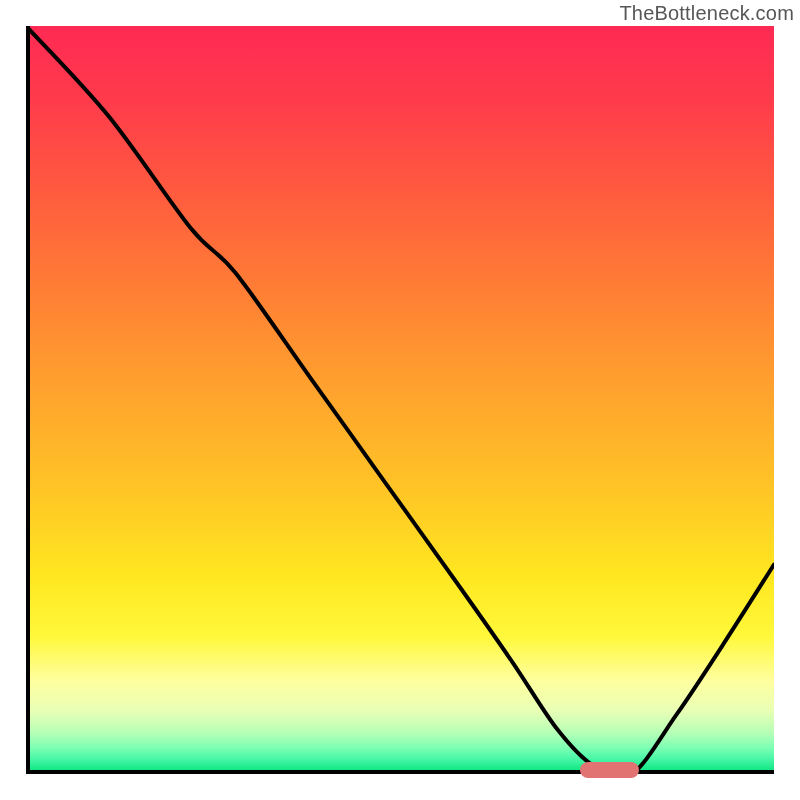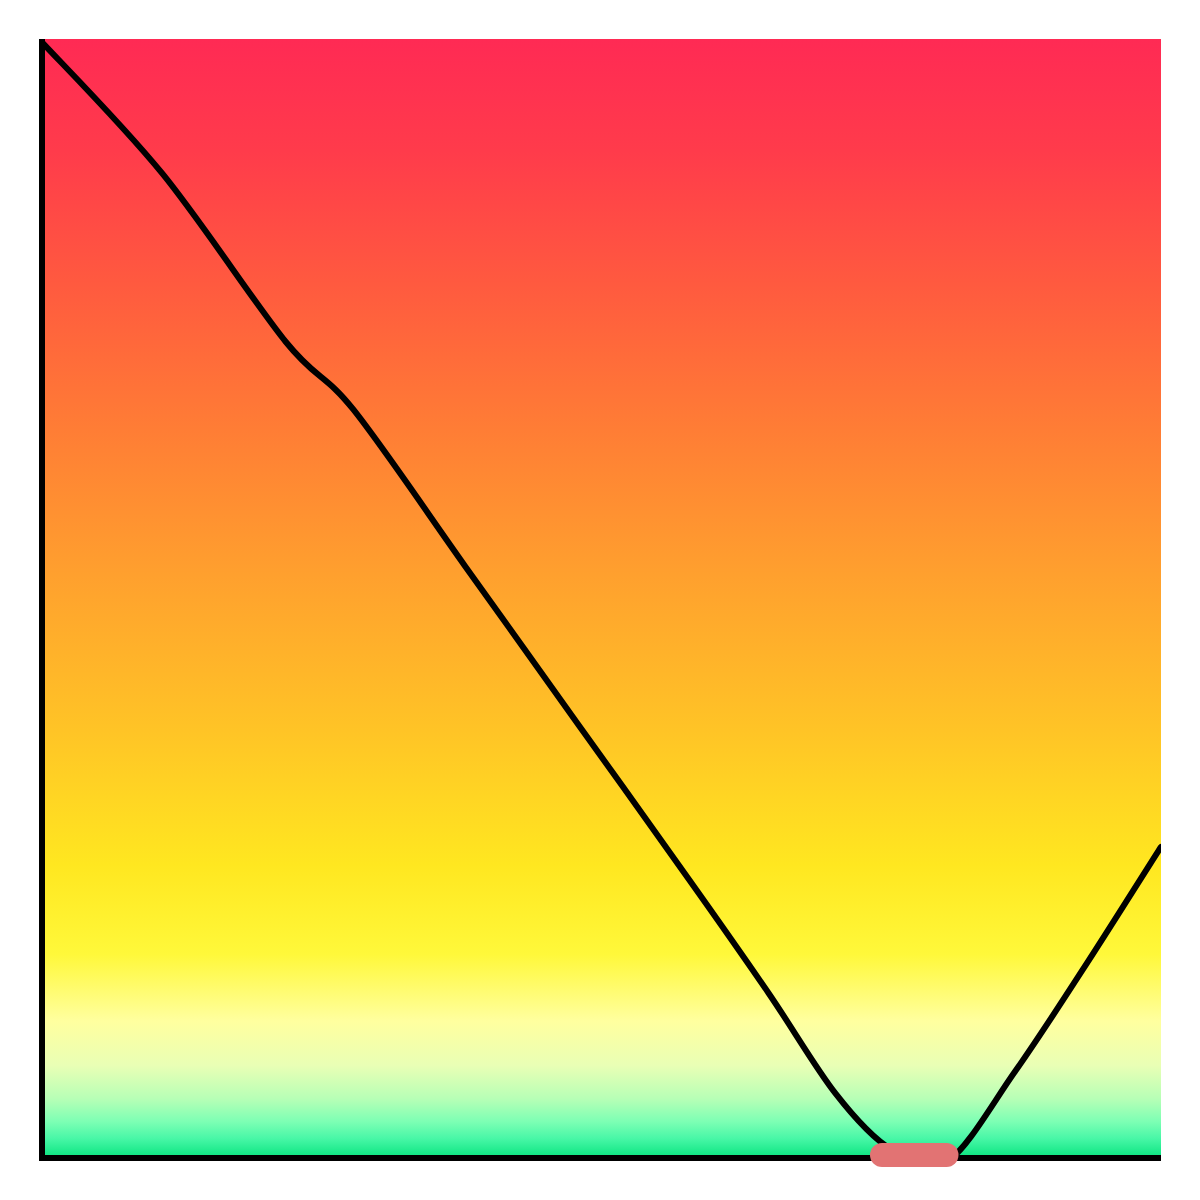--- a/index.html
+++ b/index.html
@@ -70,14 +70,15 @@
 <div class="container">
 
   <div class="plot-area"></div>
 
   <svg class="curve-svg" viewBox="0 0 748 748" preserveAspectRatio="none">
     <path d="M 0.0 0.0 C 13.2 14.4, 56.0 57.4, 82.3 89.8 C 108.6 122.1, 144.2 176.8, 164.6 202.0 C 184.9 227.1, 190.3 222.9, 209.4 246.8 C 228.6 270.8, 260.3 318.0, 284.2 351.6 C 308.2 385.1, 335.1 422.8, 359.0 456.3 C 383.0 489.8, 413.5 532.3, 433.8 561.0 C 454.2 589.7, 470.6 613.1, 486.2 635.8 C 501.8 658.5, 517.9 686.4, 531.1 703.1 C 544.2 719.9, 556.5 733.3, 568.5 740.5 C 580.4 747.7, 592.7 756.4, 605.9 748.0 C 619.0 739.6, 636.4 708.5, 650.8 688.2 C 665.1 667.8, 680.1 644.8, 695.6 620.8 C 711.2 596.9, 739.6 551.7, 748.0 538.6" id="curve-path" fill="none" stroke="#000" stroke-width="4" stroke-linejoin="round" stroke-linecap="round"></path>
   </svg>
 
   <div class="marker" id="opt-marker" style="left: 579.52px; width: 59.84px; top: 762px; height: 16px;"></div>
 
+  <div class="attribution">TheBottleneck.com</div>
 
 </div>
 
 </body></html>

